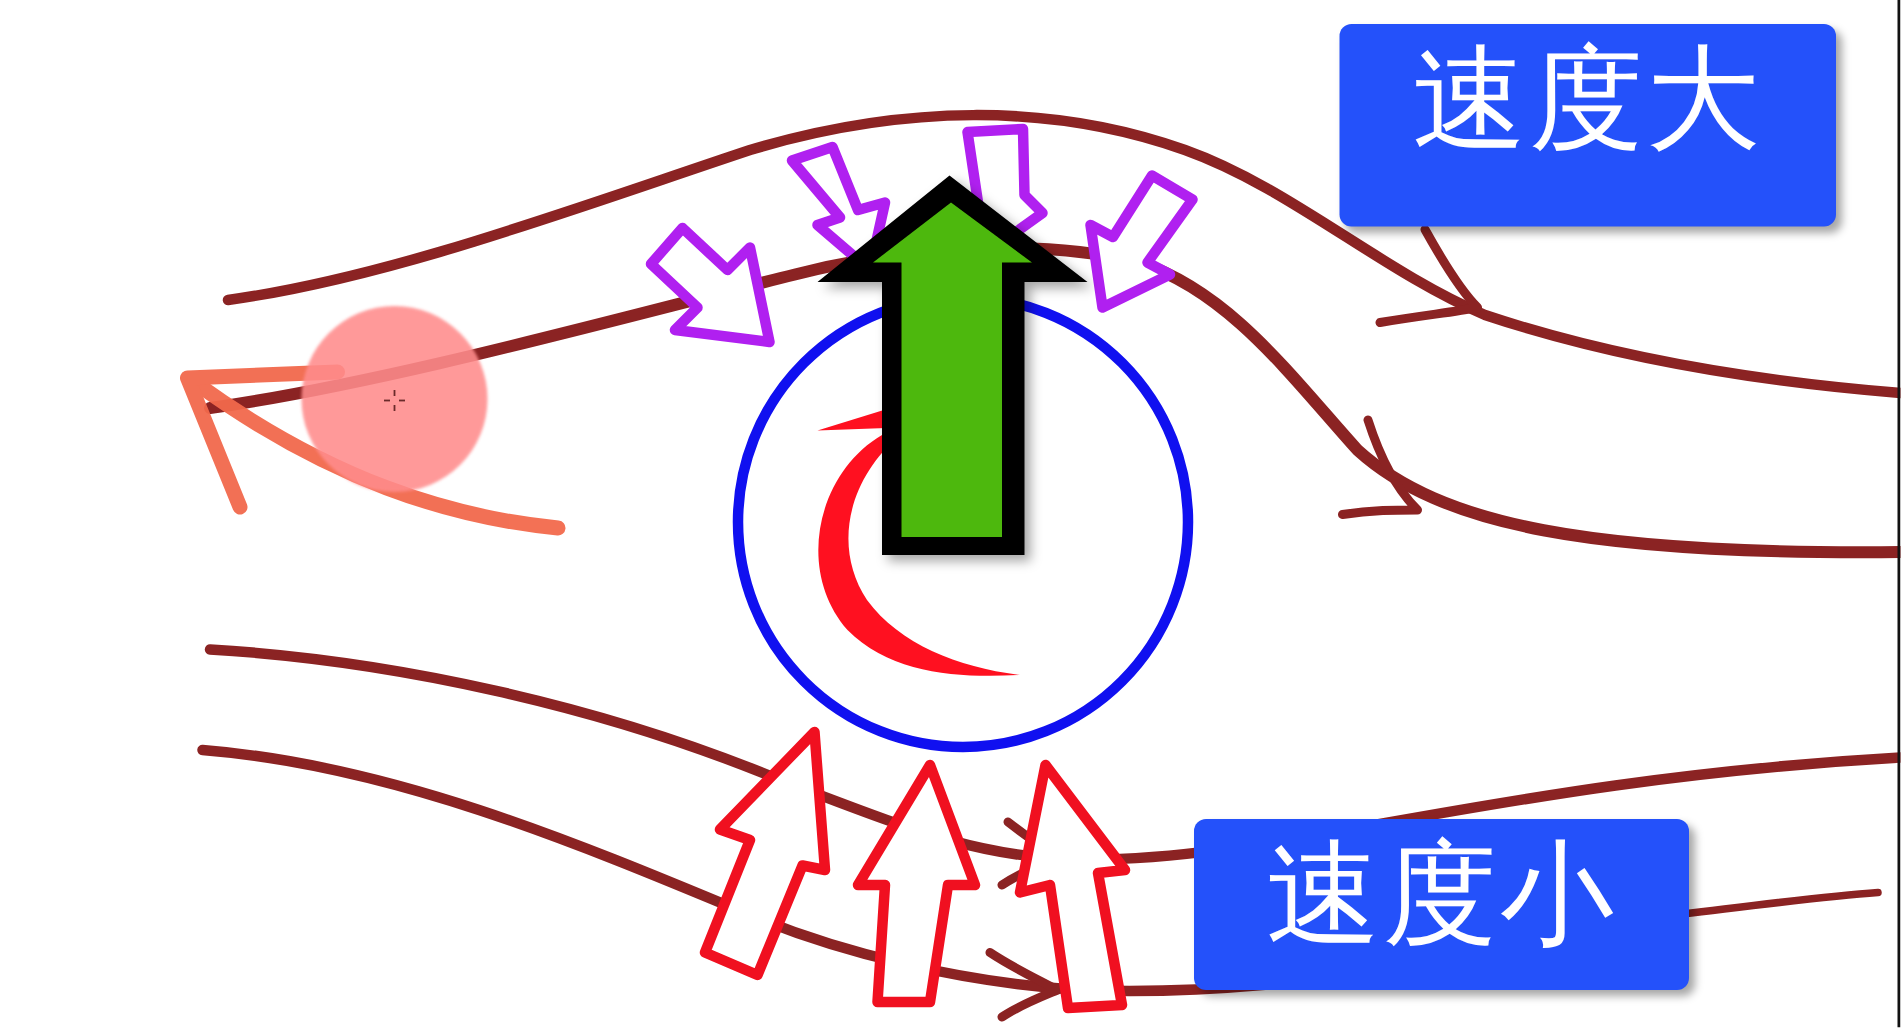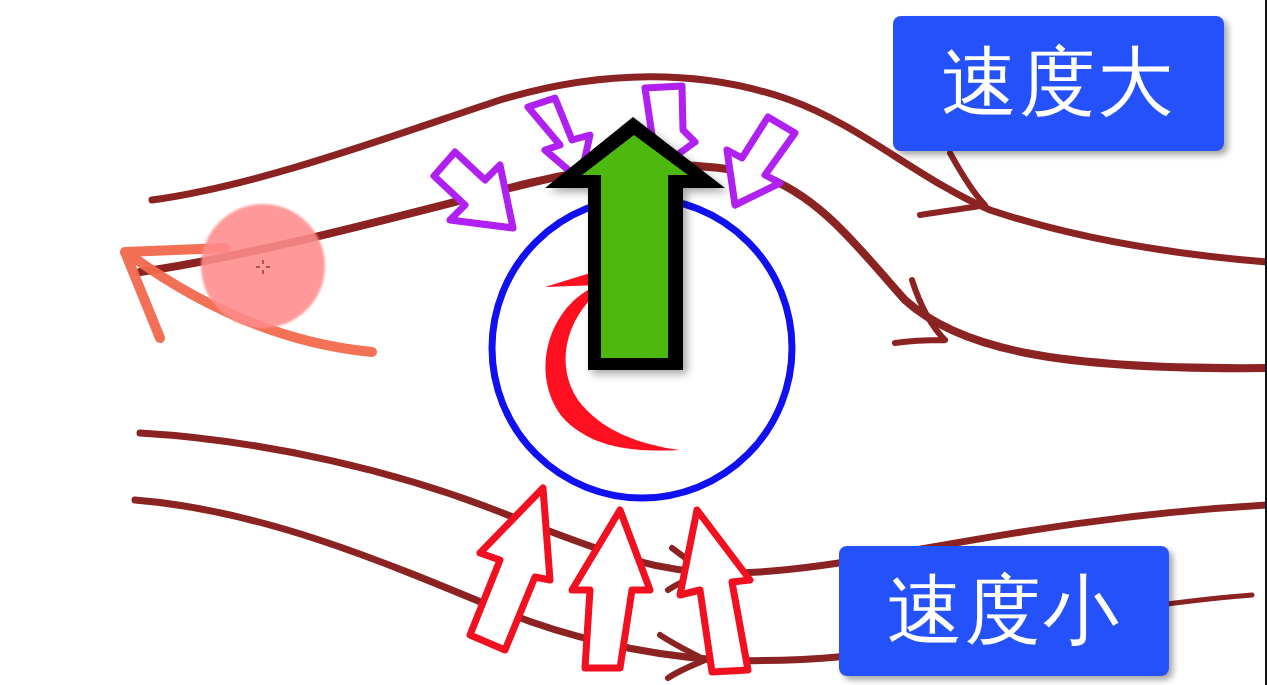--- a/index.html
+++ b/index.html
@@ -3,27 +3,27 @@
   <meta charset="utf-8">
   <style>
     html, body { margin: 0; padding: 0; background: #ffffff; }
     body { width: 1267px; height: 685px; position: relative; overflow: hidden; font-family: "DejaVu Sans", sans-serif; }
     #canvas { position: absolute; left: 0; top: 0; width: 1267px; height: 685px; }
     .label-box {
       position: absolute;
       background: #2451fa;
       border-radius: 8px;
       color: #ffffff;
-      display: flex; align-items: center; justify-content: center;
+      display: flex; align-items: flex-start; justify-content: center;
       font-family: "DejaVu Sans", sans-serif;
       box-shadow: 4px 4px 6px rgba(0,0,0,0.35);
       letter-spacing: 2px;
     }
     #label-fast { left: 893px; top: 16px; width: 331px; height: 135px; font-size: 76px; }
-    #label-slow { left: 796px; top: 546px; width: 330px; height: 130px; font-size: 76px; margin-left: 43px; }
+    #label-slow { left: 796px; top: 546px; width: 330px; height: 114px; font-size: 76px; }
     .edge-line { position: absolute; left: 1265px; top: 0; width: 2px; height: 685px; background: #111; }
   </style>
 </head>
 <body>
 
 <svg id="canvas" viewBox="0 0 1267 685" xmlns="http://www.w3.org/2000/svg">
   <defs>
     <filter id="shadow" x="-20%" y="-20%" width="140%" height="140%">
       <feDropShadow dx="4" dy="4" stdDeviation="4" flood-color="#000" flood-opacity="0.35"></feDropShadow>
     </filter>

